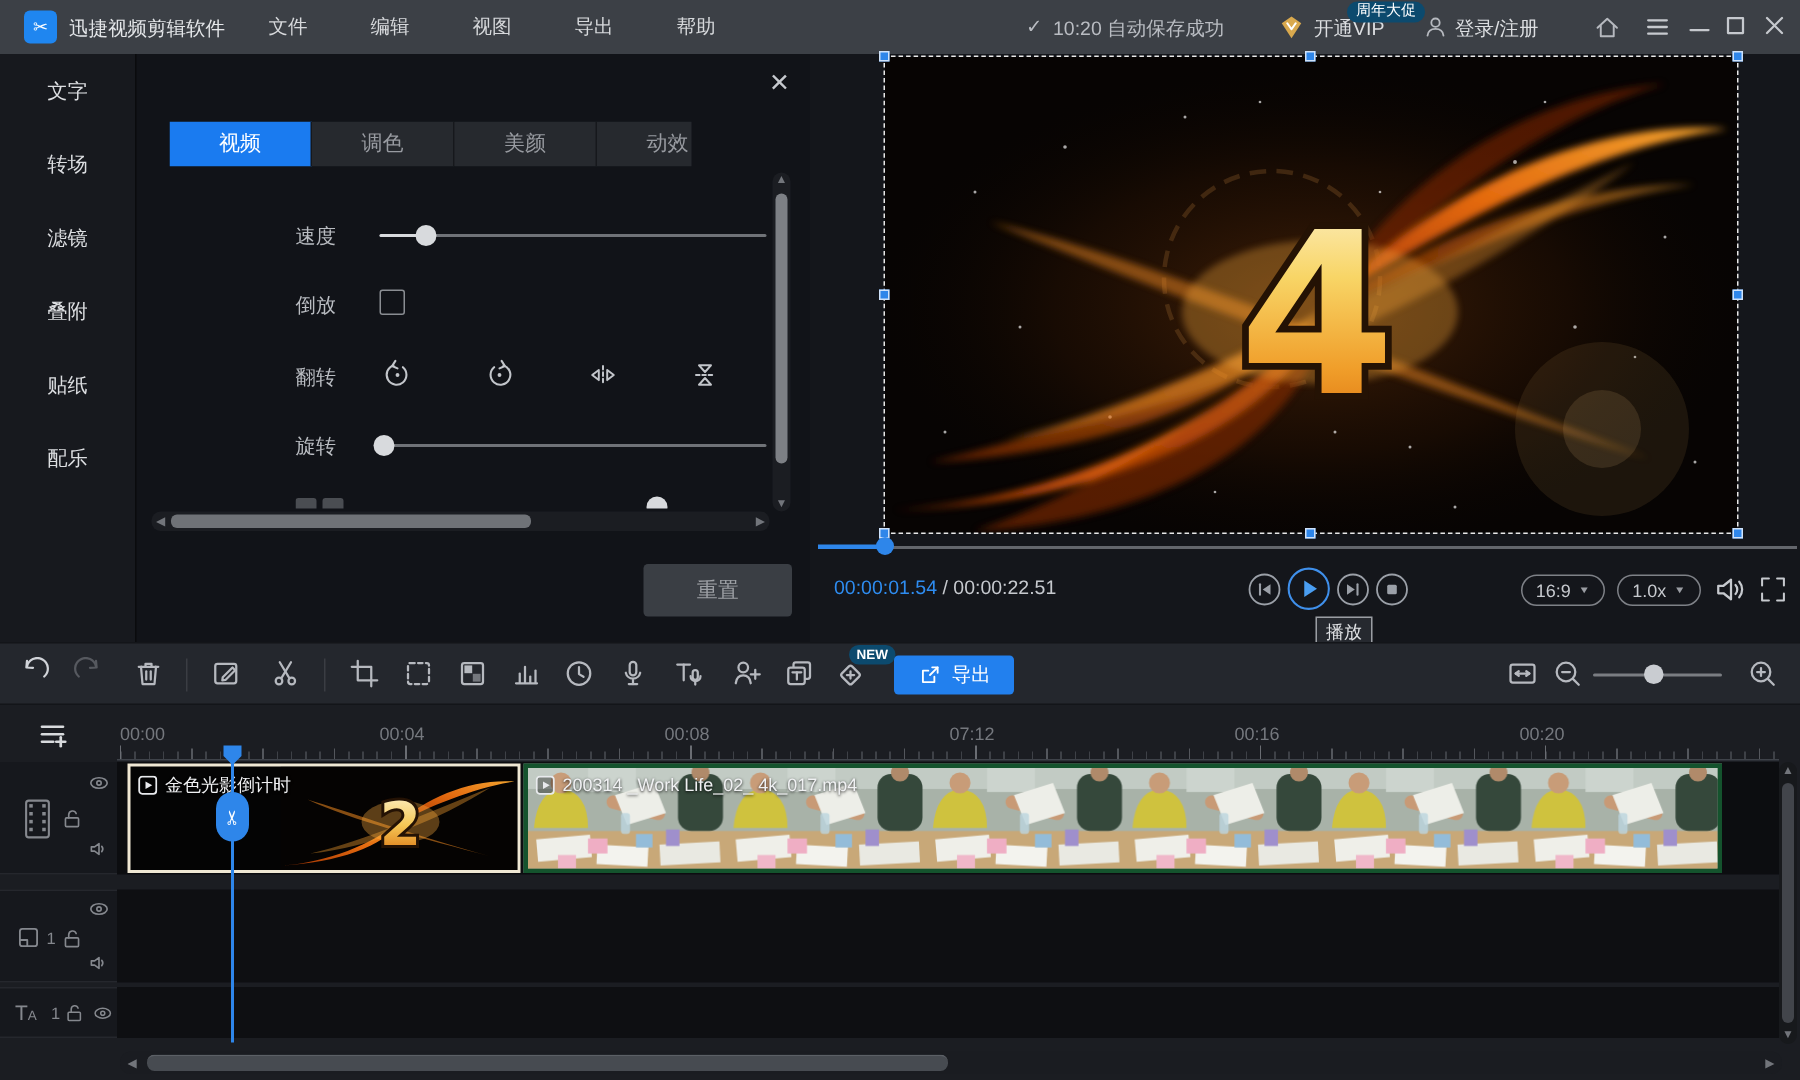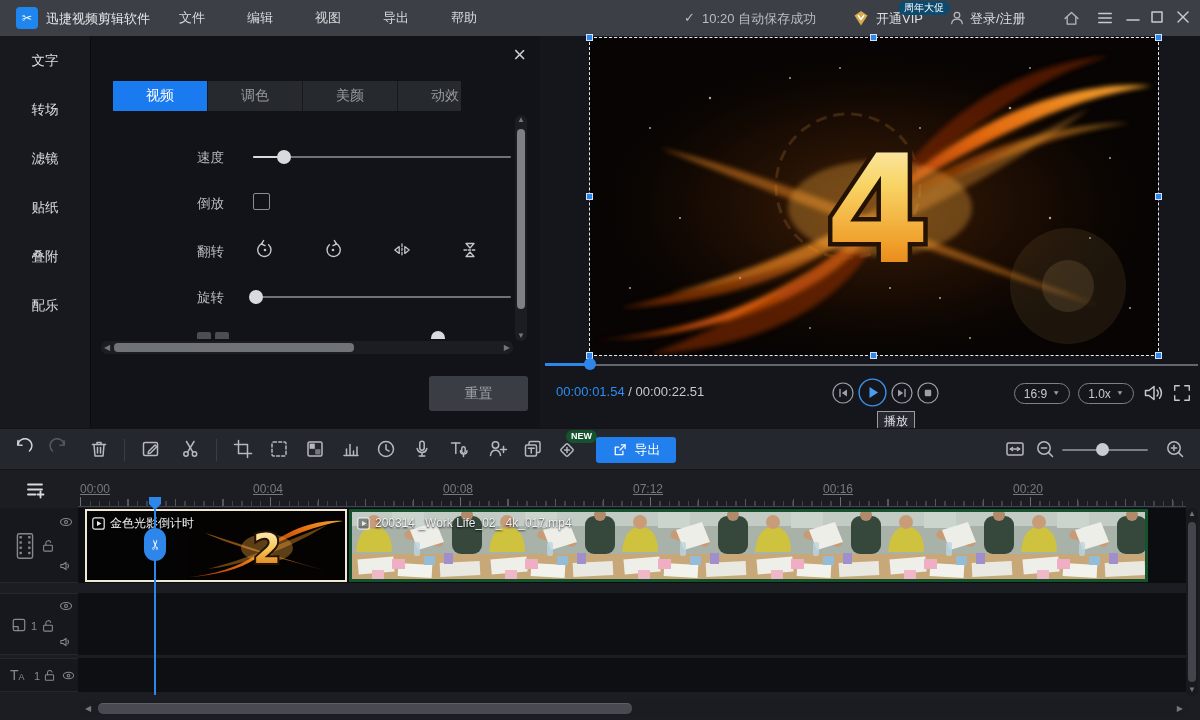--- a/index.html
+++ b/index.html
@@ -28,21 +28,21 @@
   
   #preview{left:540px;top:36px;width:660px;height:392px;background:#14161b;}
   .handle{width:7px;height:7px;background:#2e86ea;border:1px solid #cfe2fa;box-sizing:border-box;position:absolute;}
   .pill{height:21px;border:1px solid #7e8187;border-radius:11px;display:flex;align-items:center;justify-content:center;gap:5px;font-size:12px;color:#c6c9ce;box-sizing:border-box;}
   .caret{font-size:8px;color:#9a9da3;transform:scaleY(.8);}
   
   #toolbar{left:0;top:428px;width:1200px;height:42px;background:#24272d;border-top:1px solid #131519;border-bottom:1px solid #131519;box-sizing:border-box;}
   .tb-div{width:1px;height:22px;background:#3a3d43;position:absolute;top:10px;}
   
   #timeline{left:0;top:470px;width:1200px;height:250px;background:#1b1d22;}
-  .ruler-label{position:absolute;top:12px;font-size:12px;color:#75787e;text-decoration:underline;}
+  .ruler-label{position:absolute;top:12px;font-size:12px;color:#75787e;}
   .trackrow{position:absolute;left:78px;background:#0c0d10;}
   .thead{position:absolute;left:0;width:78px;background:#16181d;border-bottom:1px solid #25272d;box-sizing:border-box;}
   .tcount{font-size:11px;color:#85888e;}
   .scroll-arrow{font-size:8px;color:#72757b;line-height:1;}
   .clipname{font-size:12px;color:#f0f1f3;text-shadow:0 1px 2px rgba(0,0,0,.9);white-space:nowrap;}
   .tooltip{background:#26292f;border:1px solid #9a9da3;color:#e0e2e5;font-size:12px;display:flex;align-items:center;justify-content:center;}
 </style>
 </head>
 <body>
 
@@ -95,22 +95,22 @@
         <path d="M2 2 L12 12"></path>
         <path d="M12 2 L2 12"></path>
       </g>
   </svg>
 </div>
 
 <div id="sidebar" class="abs">
   <div class="side-item">文字</div>
   <div class="side-item">转场</div>
   <div class="side-item">滤镜</div>
+  <div class="side-item">叠附</div>
   <div class="side-item">贴纸</div>
-  <div class="side-item">叠附</div>
   <div class="side-item">配乐</div>
 </div>
 
 <div id="panel" class="abs">
   <span class="abs" style="right:14px;top:8px;font-size:22px;color:#c6c9ce;line-height:1;">×</span>
 
   <div class="abs flex" style="left:22px;top:45px;width:348px;height:30px;overflow:hidden;">
     <div class="tab active" style="width:95px;flex:none;">视频</div>
     <div class="tab" style="width:95px;flex:none;">调色</div>
     <div class="tab" style="width:95px;flex:none;">美颜</div>
@@ -417,21 +417,21 @@
         <path d="M9.25 10.2 V15"></path>
       </g>
   </svg>
   <svg class="abs" style="left:556px;top:10px;" width="22" height="22" viewBox="0 0 22 22">
     <g class="ic">
         <rect x="6.2" y="6.2" width="9.6" height="9.6" rx="1.5" transform="rotate(45 11 11)"></rect>
         <path d="M11 8.6 V13.4"></path>
         <path d="M8.6 11 H13.4"></path>
       </g>
   </svg>
-  <span class="abs" style="left:566px;top:1px;height:13px;padding:0 5px;background:#14532d;border-radius:7px;color:#fff;font-size:9px;font-weight:bold;line-height:13px;">NEW</span>
+  <span class="abs" style="left:566px;top:1px;height:13px;padding:0 5px;background:#0c4a6e;border-radius:7px;color:#fff;font-size:9px;font-weight:bold;line-height:13px;">NEW</span>
 
   <div class="abs" style="left:596px;top:8px;width:80px;height:26px;background:#2280ee;border-radius:3px;display:flex;align-items:center;justify-content:center;gap:7px;">
     <svg width="16" height="16" viewBox="0 0 22 22">
       <g class="ic" style="stroke:#ffffff;stroke-width:1.7;">
           <path d="M13 4 H18 V9"></path>
           <path d="M18 4 L11 11"></path>
           <path d="M15 12.5 V17.5 H4.5 V7 H9.5"></path>
         </g>
     </svg>
     <span style="color:#fff;font-size:13px;">导出</span>

